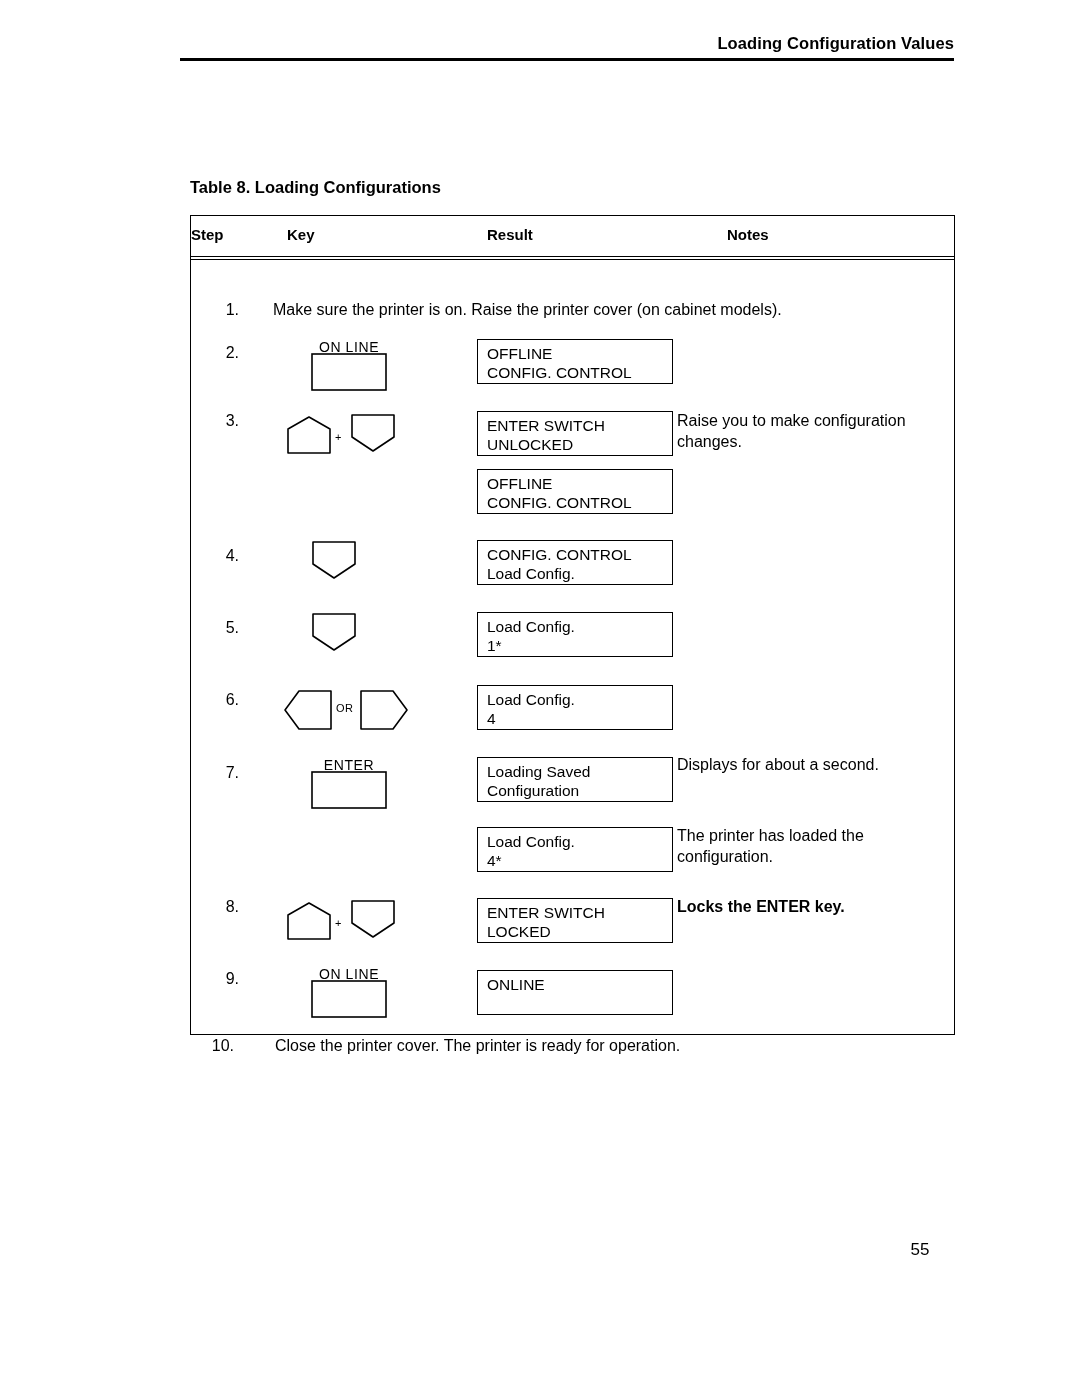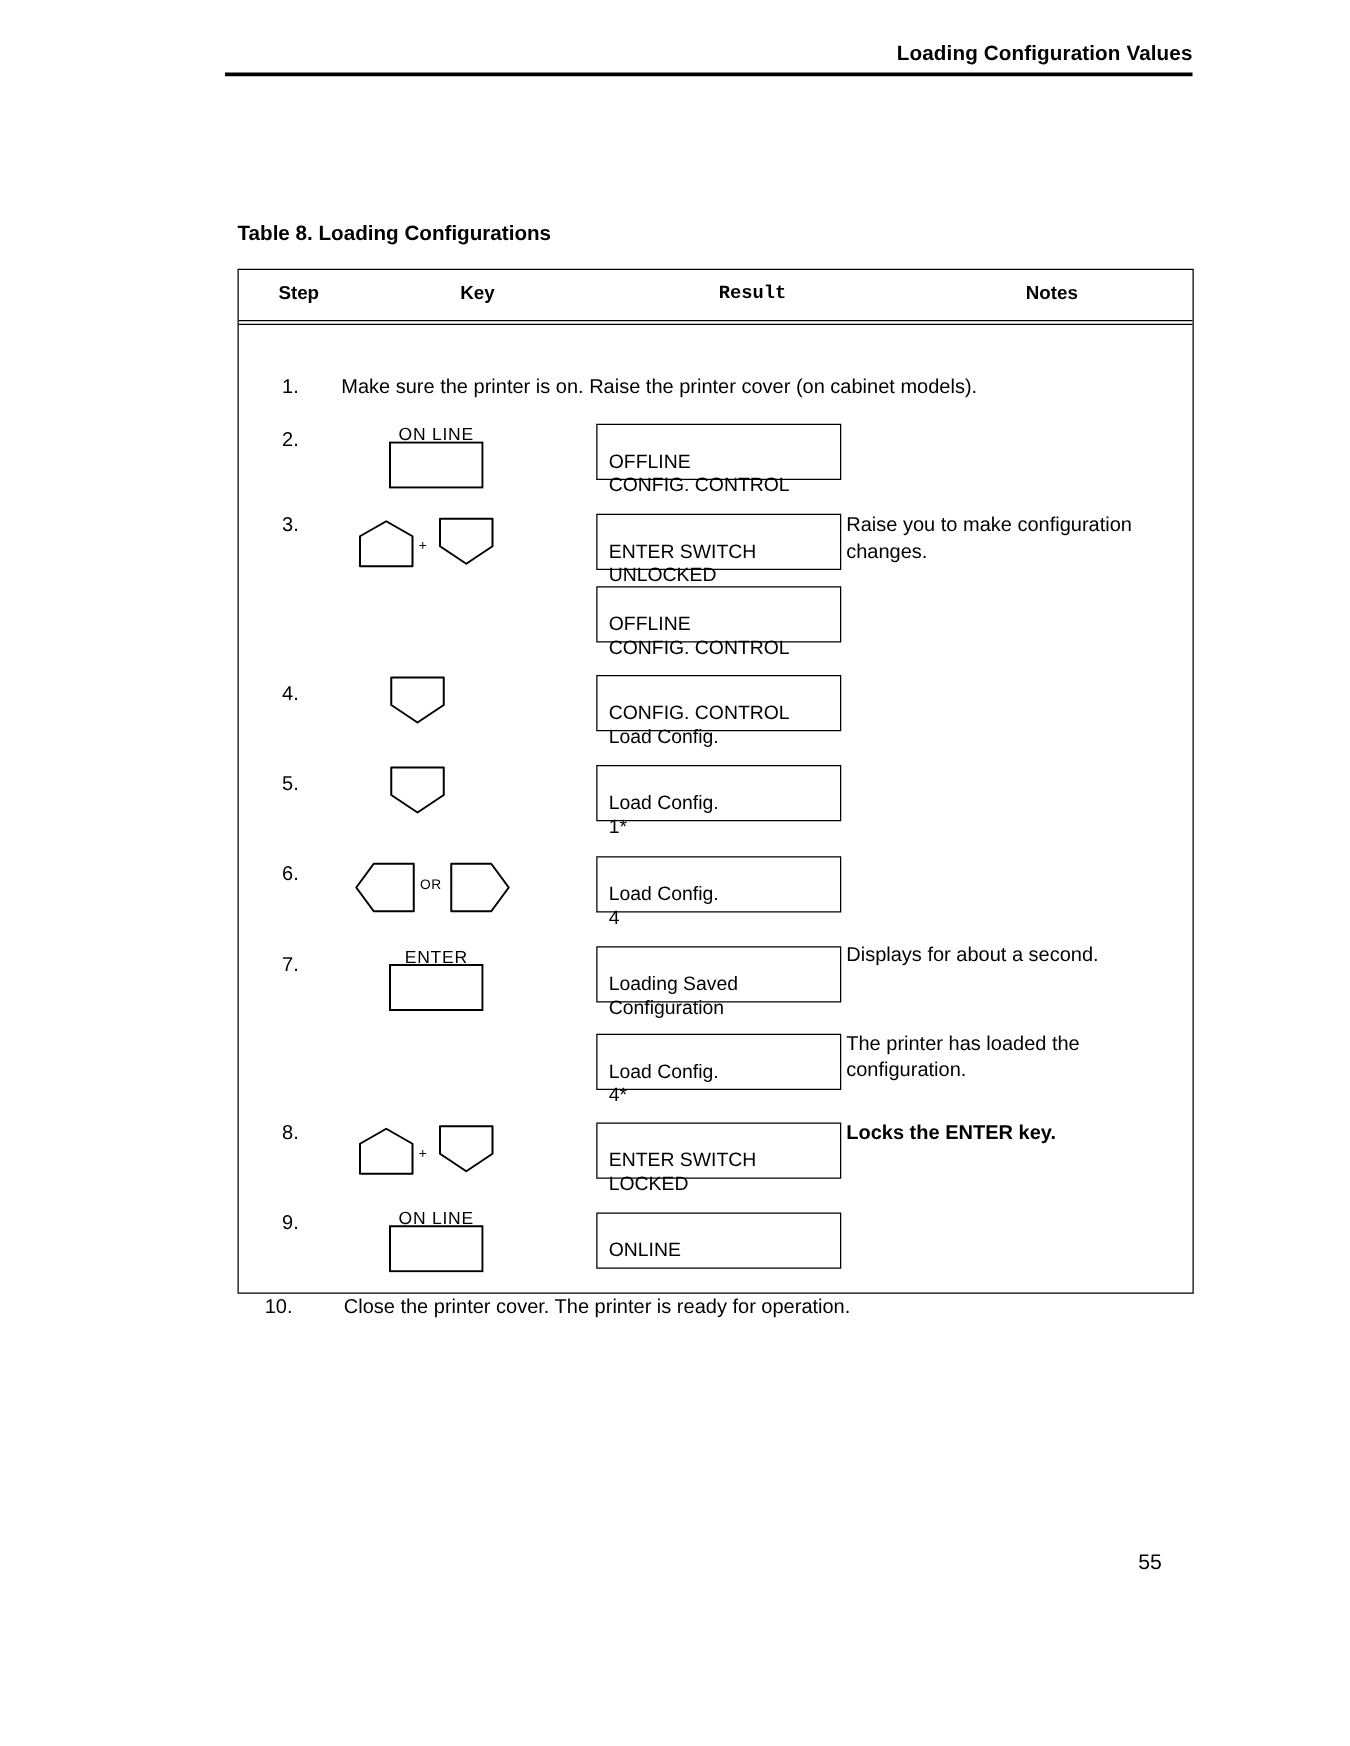--- a/index.html
+++ b/index.html
@@ -67,25 +67,24 @@
     position: absolute;
     left: 0; right: 0;
     bottom: -4px;
     border-bottom: 1.4px solid #000;
   }
   .th {
     position: absolute;
     top: 10px;
     font-size: 15px;
     font-weight: bold;
-    text-align: center;
   }
   .th-step { left: 0px;   width: 96px; }
   .th-key  { left: 96px;  width: 190px; }
-  .th-res  { left: 286px; width: 250px; font-family: Liberation Mono, monospace; }
+  .th-res  { left: 296px; width: 250px; }
   .th-note { left: 536px; width: 229px; }
 
   .tbl-body {
     position: relative;
     height: 100%;
   }
 
   
   .num {
     position: absolute;
@@ -105,21 +104,21 @@
     width: 260px;
   }
 
   
   .lcd {
     position: absolute;
     border: 1.4px solid #000;
     box-sizing: border-box;
     width: 196px;
     height: 45px;
-    padding: 20px 0 0 9px;
+    padding: 4px 0 0 9px;
     font-size: 15.5px;
     line-height: 1.23;
   }
   .lcd .l2 { display: block; }
 
   
   .keycell {
     position: absolute;
   }
   .keylabel {

